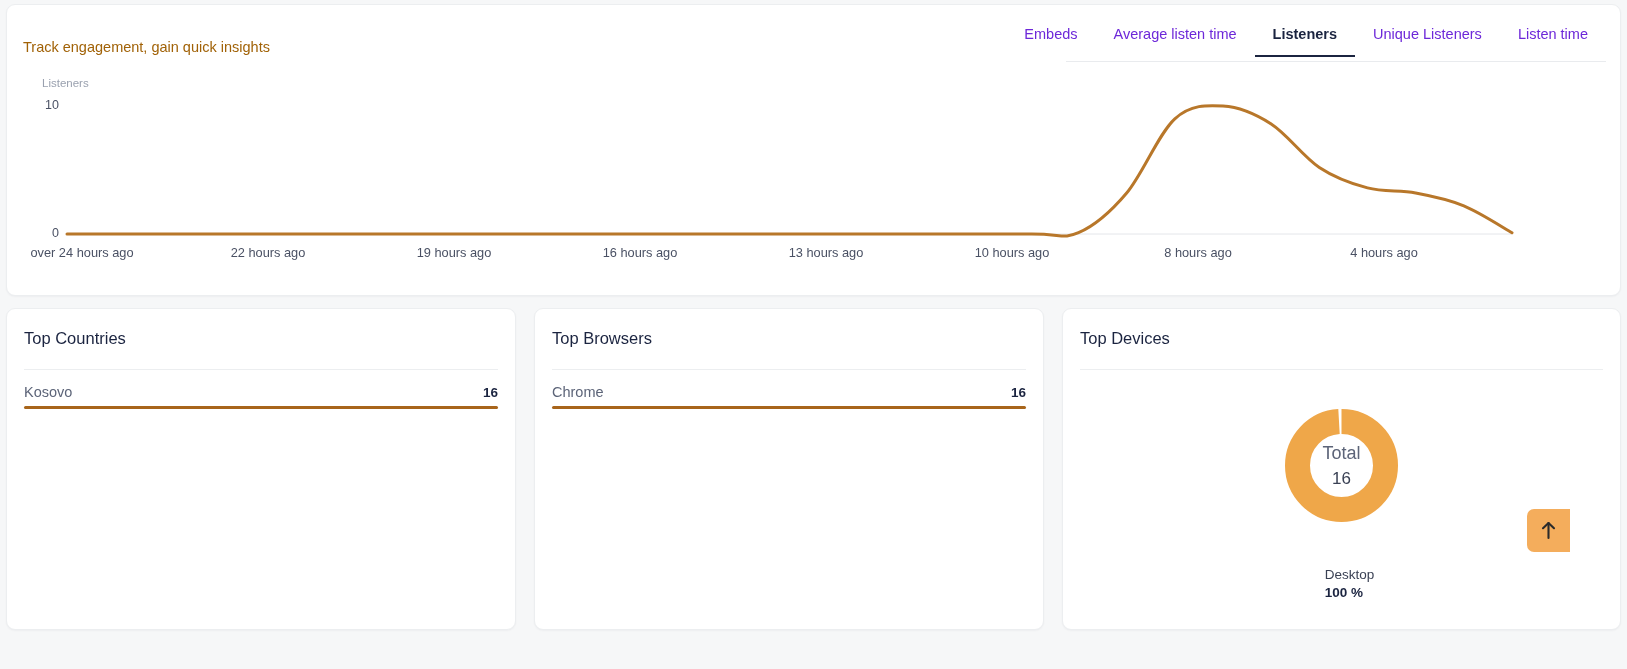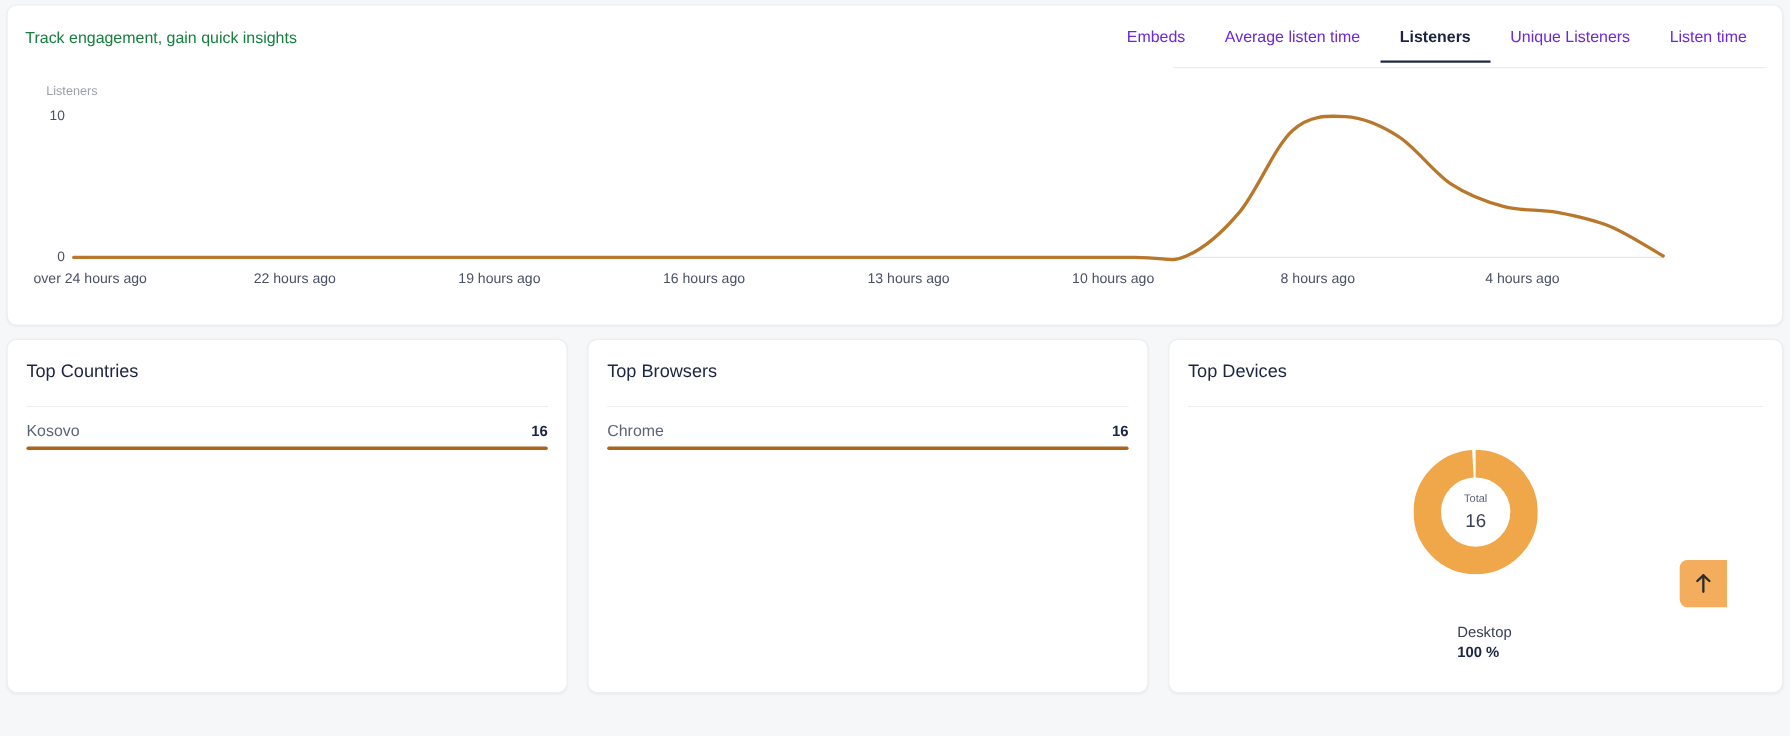--- a/index.html
+++ b/index.html
@@ -37,23 +37,23 @@
     top: 16px;
   }
   .chart-title {
     font-size: 17px;
     font-weight: bold;
     color: #1b2440;
     letter-spacing: .1px;
     white-space: nowrap;
   }
   .chart-sub {
-    margin-top: 6px;
+    margin-top: 18px;
     font-size: 14.5px;
-    color: #15803d;
+    color: #a16207;
     white-space: nowrap;
   }
 
   
   .tabs {
     position: absolute;
     right: 14px;
     top: 20px;
     display: flex;
     align-items: flex-end;
@@ -214,21 +214,21 @@
   .donut-center {
     position: absolute;
     left: 0; top: 0;
     width: 113px; height: 113px;
     display: flex;
     flex-direction: column;
     align-items: center;
     justify-content: center;
     gap: 5px;
   }
-  .donut-total-label { font-size: 10px; color: #5c6478; }
+  .donut-total-label { font-size: 18px; color: #5c6478; }
   .donut-total-value { font-size: 17px; color: #3a4154; }
 
   .legend {
     margin-top: 45px;
     display: flex;
     align-items: center;
     gap: 9px;
     margin-left: 4px;
   }
   .legend-bar {

